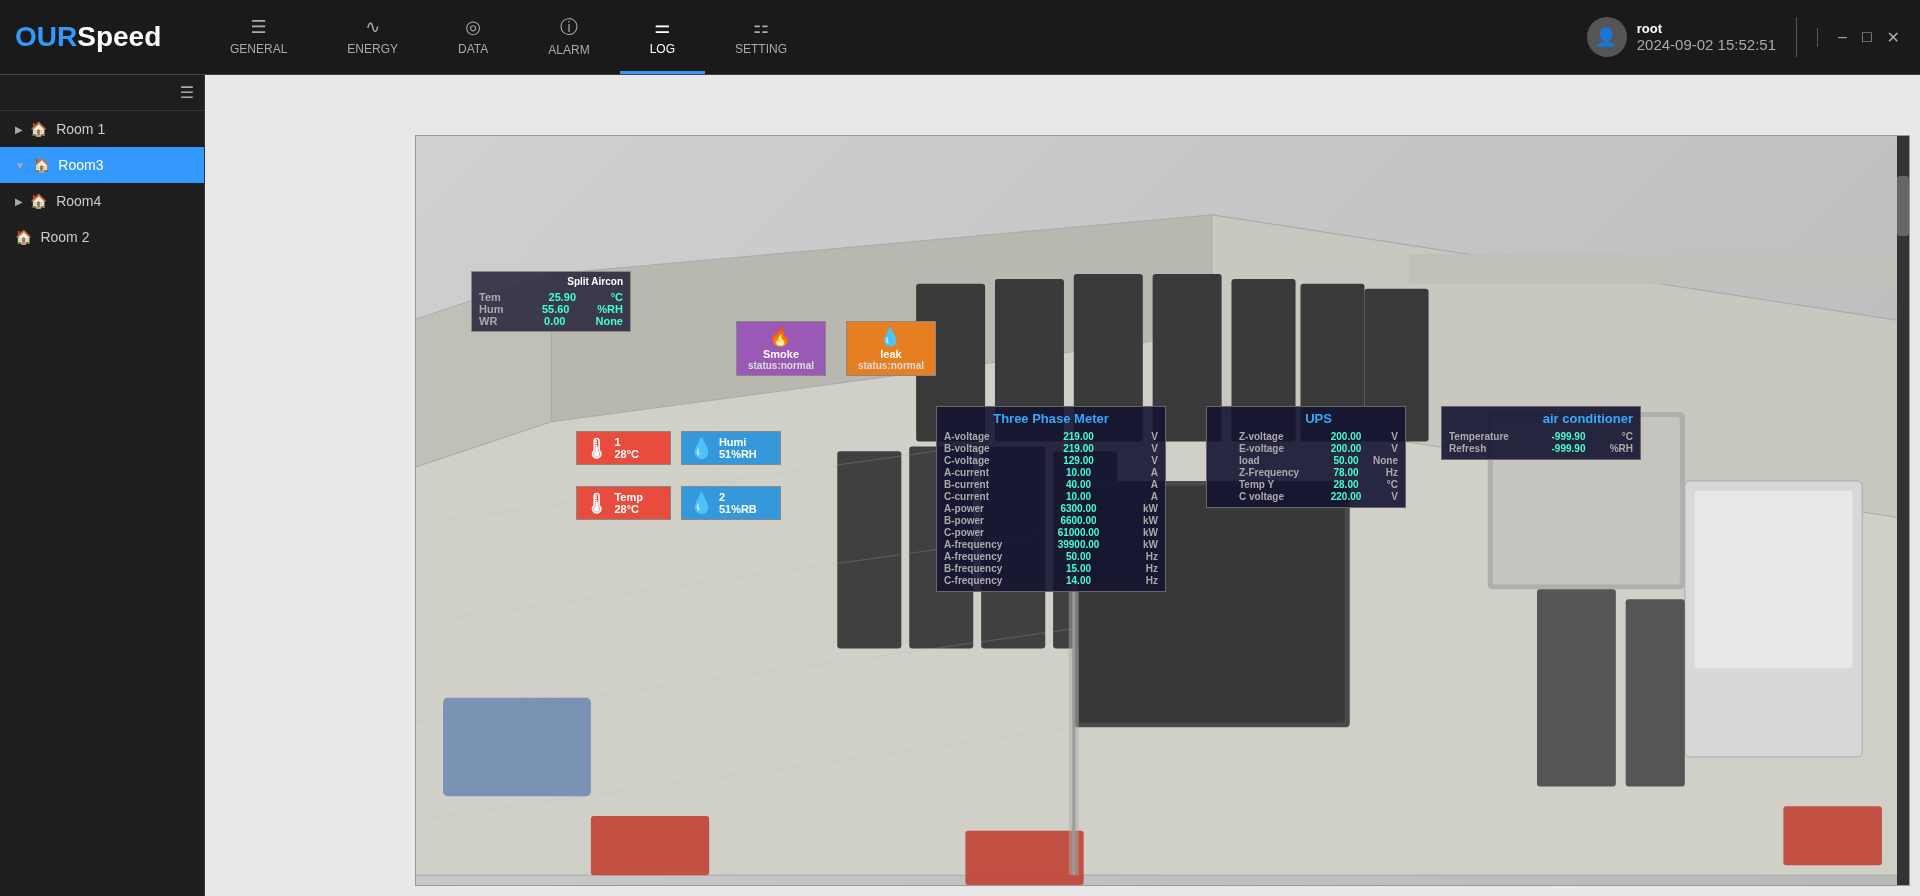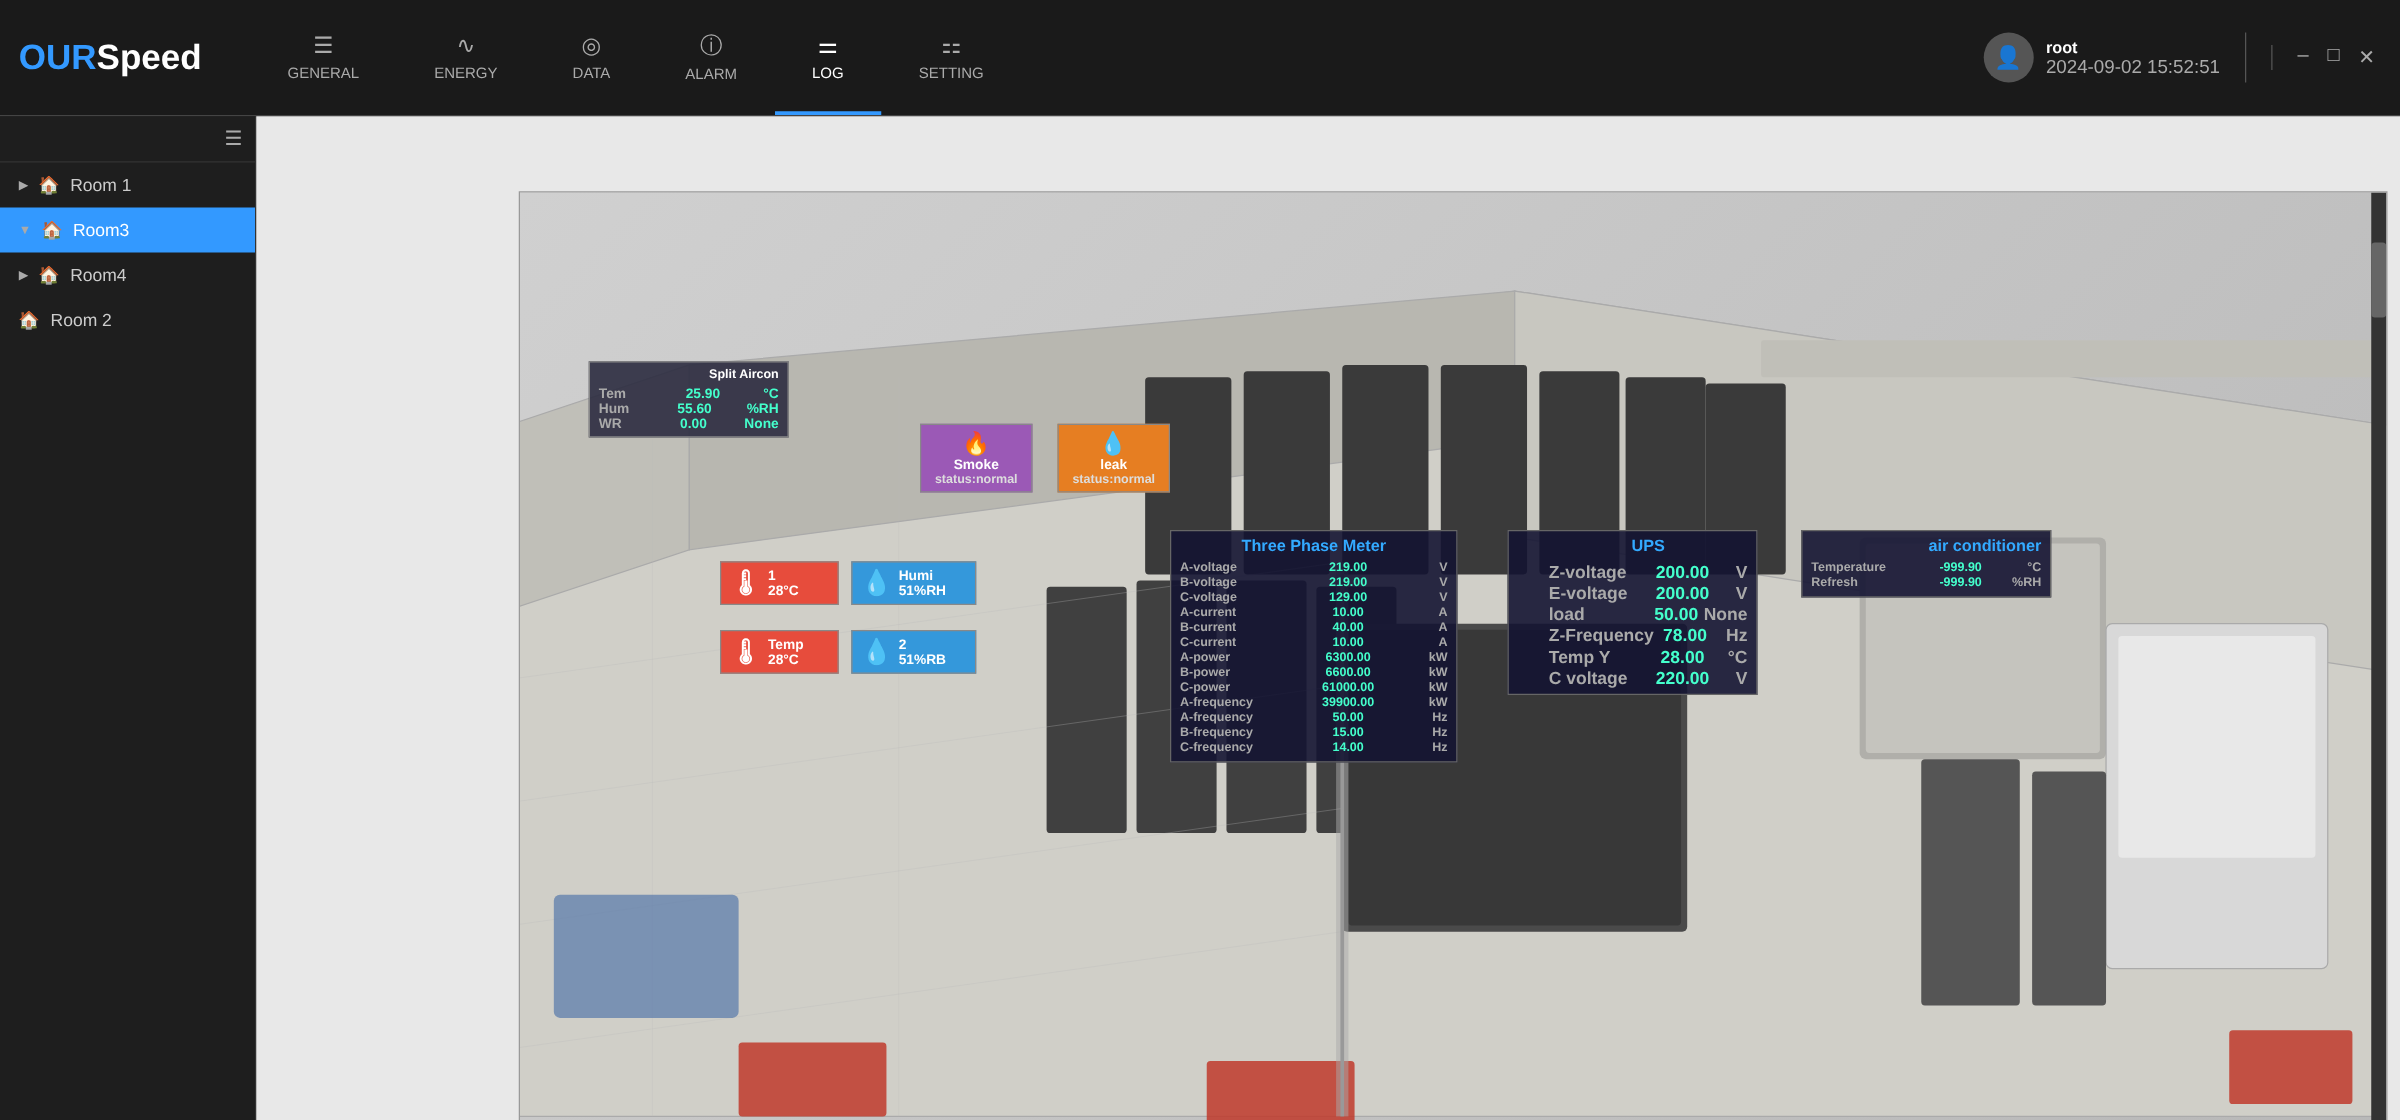--- a/index.html
+++ b/index.html
@@ -1,21 +1,21 @@
 <!DOCTYPE html>
 <html><head>
   <meta charset="utf-8">
   <style>
     * { margin: 0; padding: 0; box-sizing: border-box; }
     body { width: 1920px; height: 896px; background: #2a2a2a; font-family: Arial, sans-serif; overflow: hidden; }
 
     
     .top-bar {
       width: 100%;
-      height: 93px;
+      height: 75px;
       background: #1a1a1a;
       display: flex;
       align-items: center;
       border-bottom: 1px solid #444;
     }
     .logo {
       width: 200px;
       padding-left: 15px;
       font-size: 28px;
       font-weight: bold;
@@ -231,21 +231,21 @@
     
     .sensor-box.ups {
       top: 270px; left: 790px;
       background: rgba(20,20,50,0.9);
       color: #4fc;
       width: 200px;
       border-color: #666;
       padding-left: 32px;
     }
     .sensor-box.ups .s-title { color: #3af; font-size: 13px; text-align: center; margin-bottom: 5px; }
-    .sensor-box.ups .s-row { display: flex; justify-content: space-between; font-size: 14px; margin: 1px 0; }
+    .sensor-box.ups .s-row { display: flex; justify-content: space-between; font-size: 10px; margin: 1px 0; }
     .sensor-box.ups .s-label { color: #aaa; min-width: 80px; }
     .sensor-box.ups .s-val { color: #4fc; }
     .sensor-box.ups .s-unit { color: #aaa; min-width: 25px; text-align: right; }
 
     
     .sensor-box.air-cond {
       top: 270px; left: 1025px;
       background: rgba(20,20,50,0.9);
       color: #4fc;
       width: 200px;

